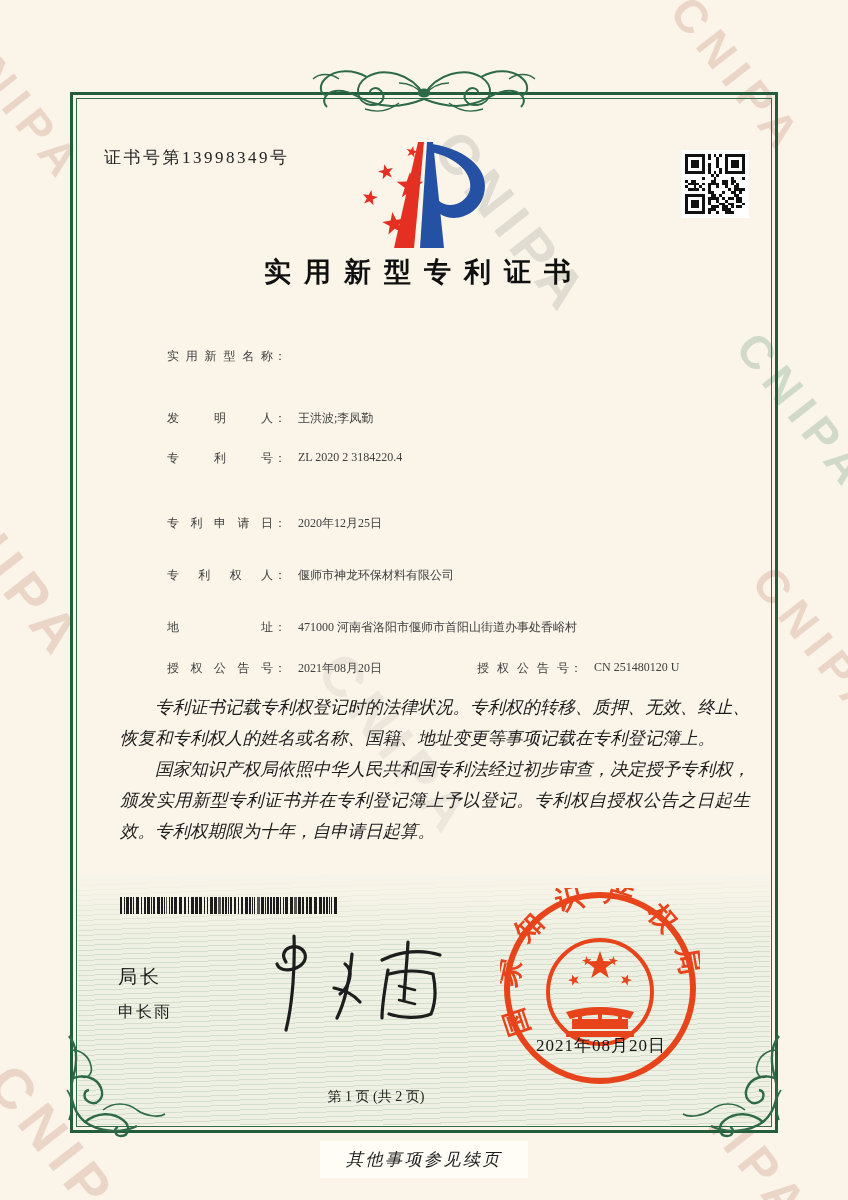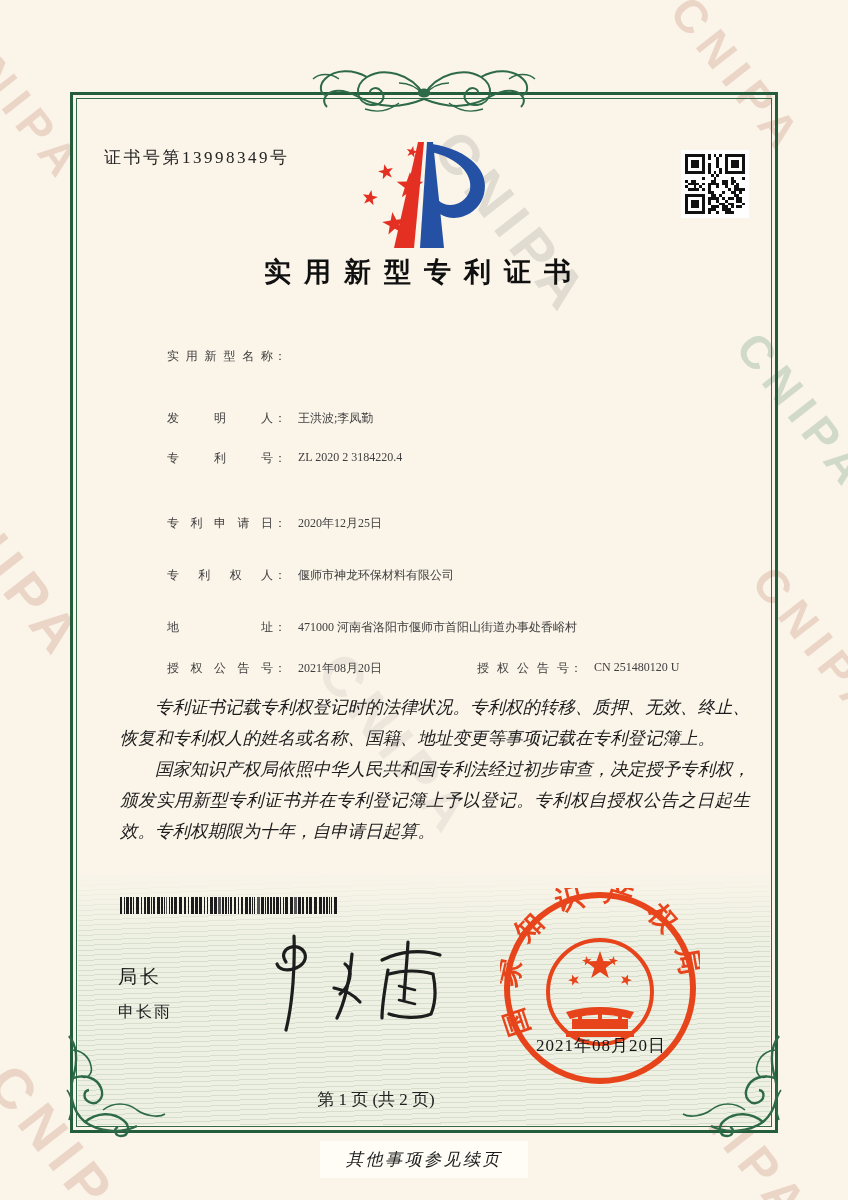--- a/index.html
+++ b/index.html
@@ -54,21 +54,21 @@
   #barcode i{display:inline-block;height:17px;}
 
   #chief-title{left:118px;top:964px;font-size:19px;letter-spacing:3px;color:#1b1b1b;}
   #chief-name{left:118px;top:1002px;font-size:16px;letter-spacing:2px;color:#1b1b1b;}
   #signature{left:248px;top:928px;}
 
   #seal{left:500px;top:888px;}
   #seal-date{left:513px;top:1034px;width:176px;text-align:center;font-size:17px;
              color:#161616;letter-spacing:1px;}
 
-  #page-info{left:0;width:752px;top:1088px;text-align:center;font-size:17px;color:#222;}
+  #page-info{left:0;width:752px;top:1088px;text-align:center;font-size:14px;color:#222;}
   #continuation{left:50%;transform:translateX(-50%);top:1141px;background:#fffdf6;
                 padding:7px 26px;font-size:17px;letter-spacing:2.5px;font-style:italic;color:#1c1c1c;}
 </style>
 </head>
 <body>
 
 <span class="wm pink" style="left:-18px;top:14px;font-size:46px;">CNIPA</span>
 <span class="wm pink" style="left:702px;top:-14px;font-size:46px;">CNIPA</span>
 <span class="wm gray" style="left:472px;top:118px;font-size:56px;">CNIPA</span>
 <span class="wm pink" style="left:-34px;top:462px;font-size:56px;">CNIPA</span>

